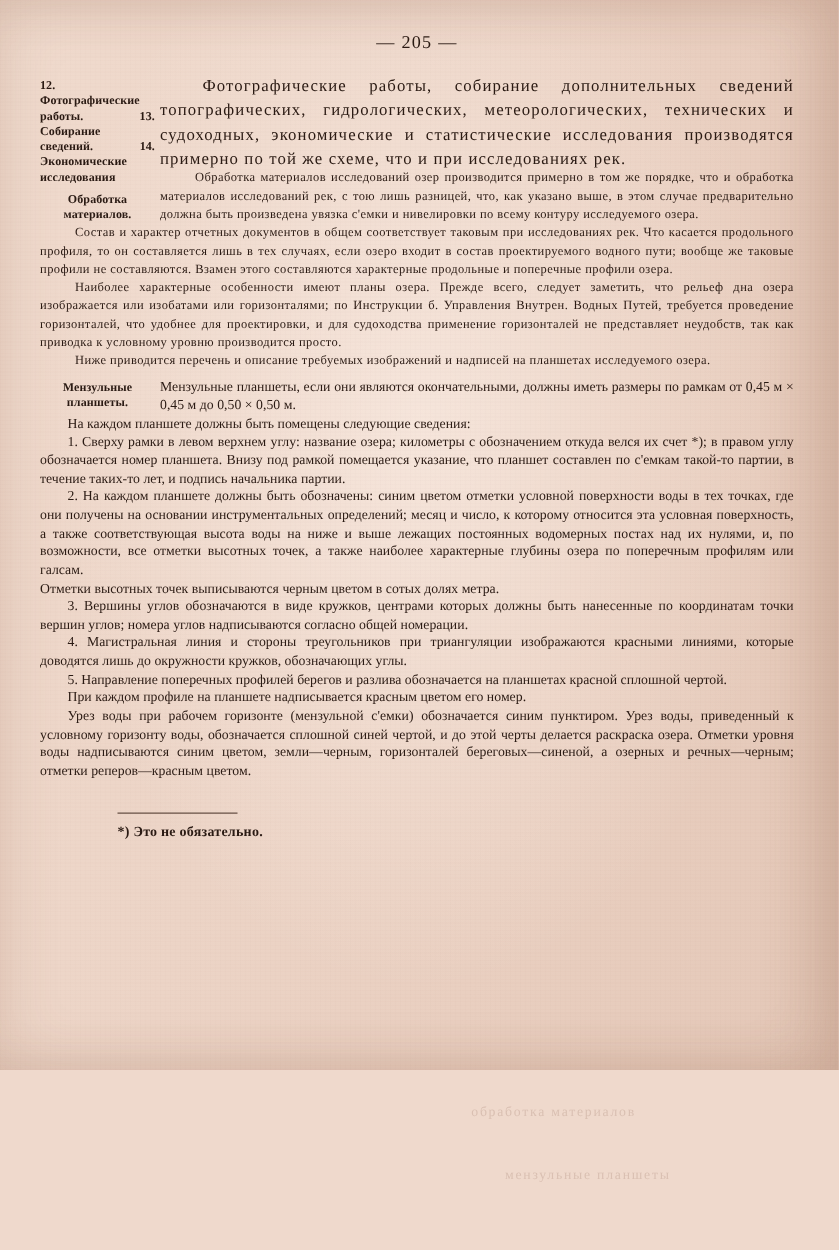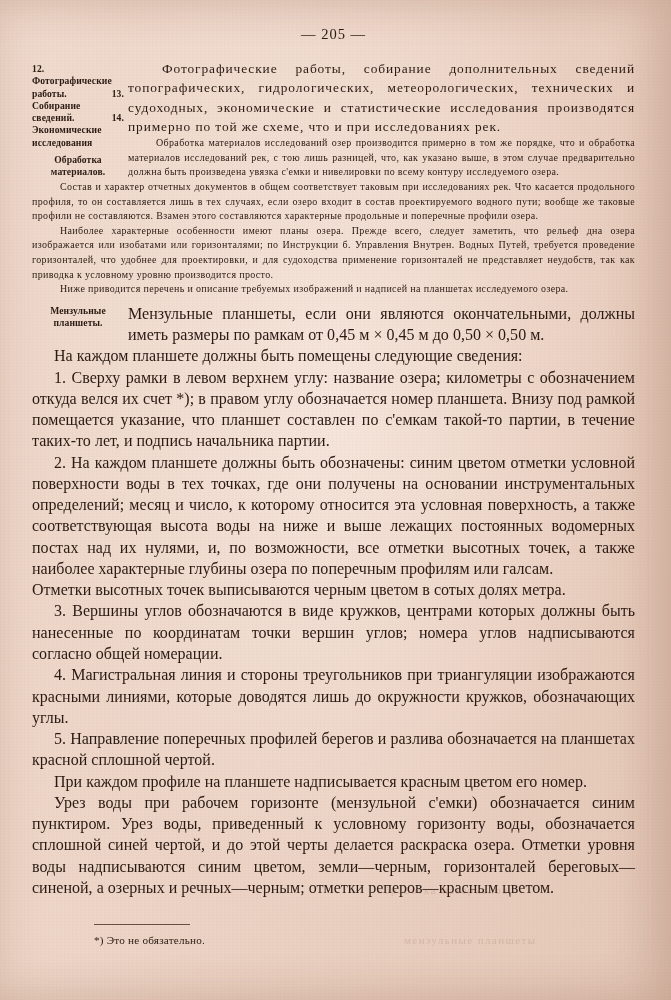--- a/index.html
+++ b/index.html
@@ -10,21 +10,21 @@
     width: 671px;
     height: 1000px;
     background: #efd9cc;
     font-family: "Liberation Serif", serif;
     color: #241712;
     overflow: hidden;
   }
   .page {
     position: relative;
     width: 671px;
-    height: 1000px;
+    height: 856px;
     box-sizing: border-box;
     background:
       radial-gradient(ellipse at 50% 40%, rgba(255,245,238,0.55) 0%, rgba(255,245,238,0.0) 62%),
       linear-gradient(105deg, #f0dbce 0%, #ecd4c6 38%, #e9cfc0 65%, #e4c8b8 100%);
   }
   .grain {
     position: absolute;
     inset: 0;
     pointer-events: none;
     background-image:
@@ -81,21 +81,21 @@
     text-indent: 34px;
   }
   .lvl1 {
     font-size: 10px;
     line-height: 1.46;
     letter-spacing: .35px;
     text-indent: 28px;
     margin-top: 2px;
   }
   .small {
-    font-size: 16px;
+    font-size: 11px;
     line-height: 1.33;
     letter-spacing: .02px;
     text-indent: 22px;
     margin-top: 3px;
   }
   .small.noind { text-indent: 0; }
   .tight { margin-top: 1px; }
 
   .mensul-note {
     top: 2px;
@@ -110,20 +110,21 @@
     height: 1px;
     background: #3a2318;
     margin-left: 62px;
     opacity: .75;
   }
   .footnote {
     margin: 9px 0 0 62px;
     font-size: 11.2px;
     letter-spacing: .2px;
     color: #2a1a13;
+    font-weight: bold;
   }
   .ghost {
     position: absolute;
     color: rgba(120,80,60,0.18);
     font-size: 11px;
     letter-spacing: 1.4px;
     pointer-events: none;
     user-select: none;
   }
   .ghost.g1 { left: 377px; top: 884px; }

